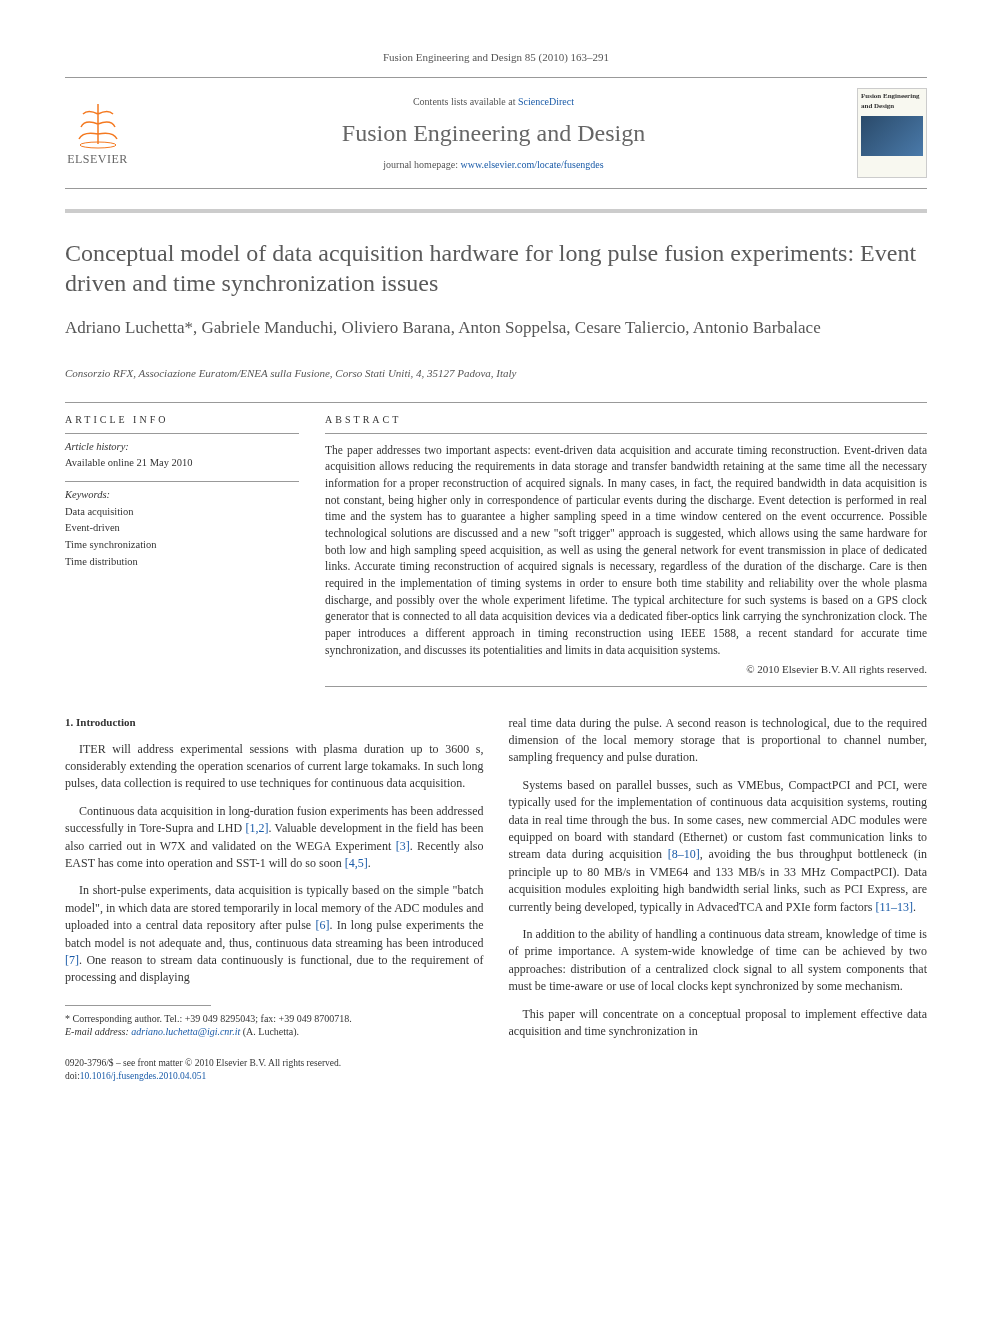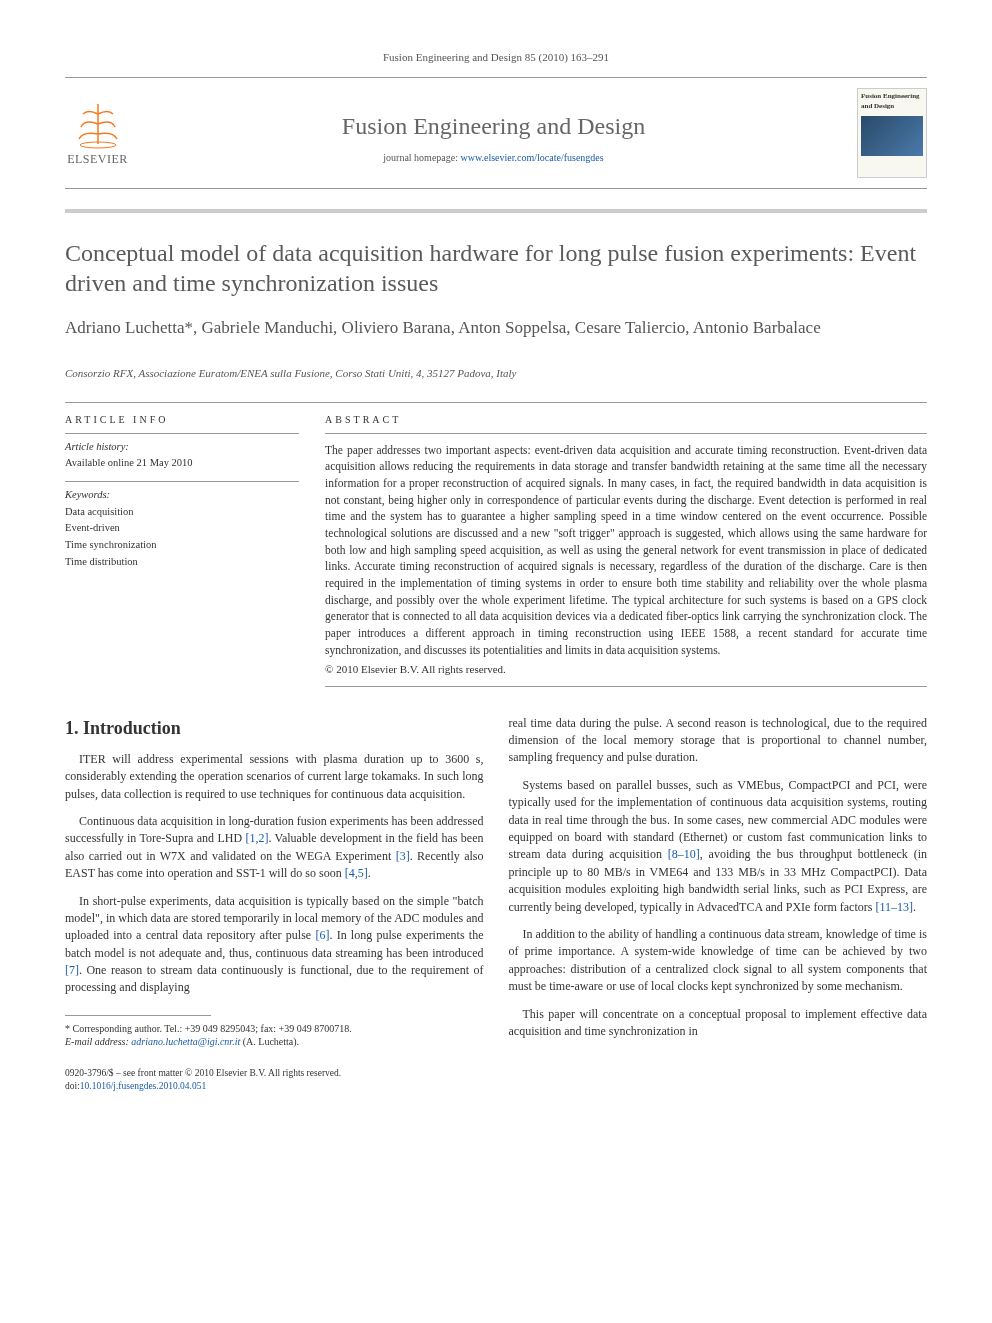--- a/index.html
+++ b/index.html
@@ -112,30 +112,31 @@
     }
     .info-sub { font-style: italic; color: #333; margin-bottom: 2px; }
     .info-text { color: #333; margin-bottom: 2px; }
     .keywords-block { margin-top: 14px; }
     .abstract-text {
       text-align: justify;
       color: #333;
       line-height: 1.45;
     }
     .copyright {
+      text-align: right;
       font-size: 11px;
       margin-top: 4px;
     }
     .body-columns {
       display: flex;
       gap: 25px;
       margin-top: 28px;
     }
     .body-col { width: 50%; text-align: justify; font-size: 12px; line-height: 1.45; }
-    .body-heading { font-weight: bold; font-size: 18px; margin-bottom: 10px; }
+    .body-heading { font-weight: bold; font-size: 11px; margin-bottom: 10px; }
     .body-col p { margin-bottom: 10px; text-indent: 14px; }
     .body-col p:first-of-type { text-indent: 14px; }
     .ref-link { color: #1a5ba8; text-decoration: none; }
     .footnote-rule {
       border-top: 1px solid #999;
       width: 35%;
       margin-top: 18px;
       margin-bottom: 6px;
     }
     .footnote {
@@ -163,20 +164,23 @@
     <div class="masthead-left">
       <div class="elsevier-logo">
         <svg viewBox="0 0 50 50">
           <path d="M25 5 L25 45 M25 15 Q15 10 10 15 M25 15 Q35 10 40 15 M25 25 Q12 20 8 28 M25 25 Q38 20 42 28 M25 35 Q10 32 6 40 M25 35 Q40 32 44 40" stroke="#f47920" stroke-width="1.5" fill="none"></path>
           <ellipse cx="25" cy="46" rx="18" ry="3" fill="none" stroke="#f47920" stroke-width="1"></ellipse>
         </svg>
         <div class="elsevier-text">ELSEVIER</div>
       </div>
     </div>
     <div class="masthead-center">
+      <div class="contents-line">
+        <span>Contents lists available at </span><a href="#">ScienceDirect</a>
+      </div>
       <div class="journal-title">Fusion Engineering and Design</div>
       <div class="homepage-line">
         <span>journal homepage: </span><a href="#">www.elsevier.com/locate/fusengdes</a>
       </div>
     </div>
     <div class="journal-cover">
       <div class="journal-cover-title">Fusion Engineering and Design</div>
       <div class="journal-cover-img"></div>
     </div>
   </div>

